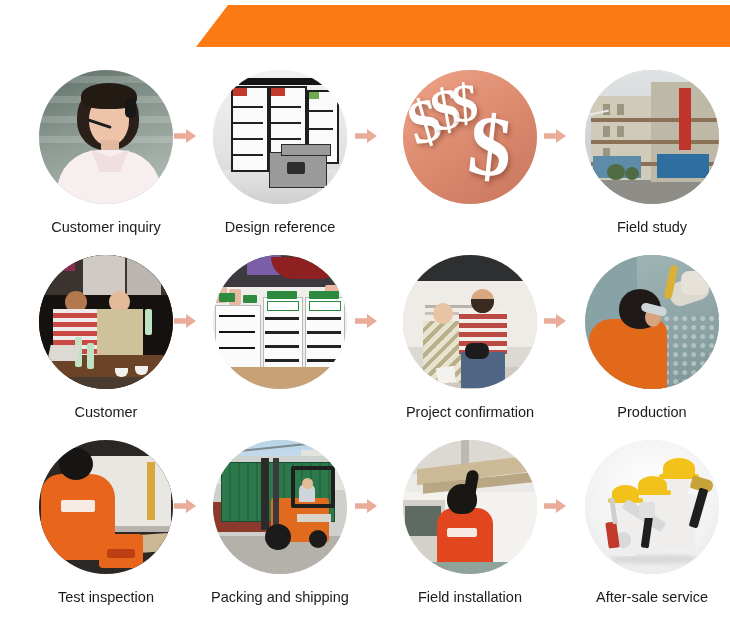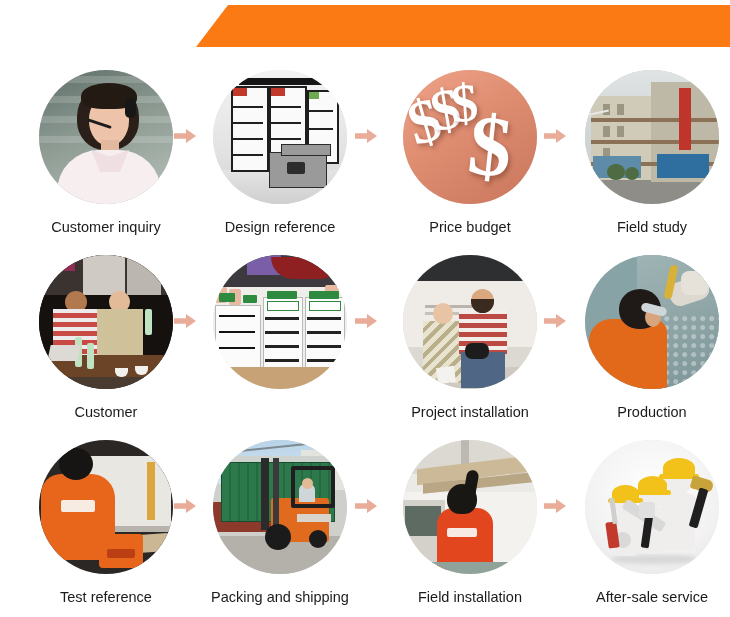--- a/index.html
+++ b/index.html
@@ -332,21 +332,20 @@
     <div class="cell c2">
       <div class="circle">
         <div class="art">
           <div class="fill pb-bg"></div>
           <div class="pb-s" style="left:6px;top:16px;font-size:62px;transform:rotate(-16deg)">$</div>
           <div class="pb-s" style="left:28px;top:6px;font-size:58px;transform:rotate(-10deg)">$</div>
           <div class="pb-s" style="left:48px;top:2px;font-size:54px;transform:rotate(-4deg)">$</div>
           <div class="pb-s" style="left:66px;top:26px;font-size:86px;transform:rotate(6deg)">$</div>
         </div>
       </div>
-      <div class="label">Price budget</div>
     </div>
 
     <div class="cell c3">
       <div class="circle">
         <div class="art">
           <div class="fill" style="inset:0;background:#cfd3d3"></div>
           <div class="fill fs-sky"></div>
           <div class="fill fs-ground"></div>
           <div class="fill fs-bldgL"></div>
           <div class="fill fs-bldgR"></div>
@@ -462,21 +461,21 @@
           <div class="fill pc-w1b"></div>
           <div class="fill pc-w1h"></div>
           <div class="fill pc-m1b"></div>
           <div class="fill pc-jean"></div>
           <div class="fill pc-m1h"></div>
           <div class="fill pc-beard"></div>
           <div class="fill pc-bag"></div>
           <div class="fill" style="left:34px;top:112px;width:18px;height:16px;background:#f4f2ee;transform:rotate(-8deg)"></div>
         </div>
       </div>
-      <div class="label">Project installation</div>
+      <div class="label">Project confirmation</div>
     </div>
 
     <div class="cell c3">
       <div class="circle">
         <div class="art">
           <div class="fill pr-bg"></div>
           <div class="fill pr-panel"></div>
           <div class="fill pr-tex"></div>
           <div class="fill pr-body"></div>
           <div class="fill pr-armT"></div>
@@ -517,21 +516,21 @@
           <div class="fill ti-cabs"></div>
           <div class="fill ti-strip"></div>
           <div class="fill ti-board"></div>
           <div class="fill ti-body"></div>
           <div class="fill ti-head"></div>
           <div class="fill ti-logo"></div>
           <div class="fill ti-bag"></div>
           <div class="fill ti-bagl"></div>
         </div>
       </div>
-      <div class="label">Test reference</div>
+      <div class="label">Test inspection</div>
     </div>
 
     <div class="cell c2">
       <div class="circle">
         <div class="art">
           <div class="fill fi-bg"></div>
           <div class="fill fi-wall"></div>
           <div class="fill fi-ceil"></div>
           <div class="fill fi-post"></div>
           <div class="fill fi-beam"></div>

